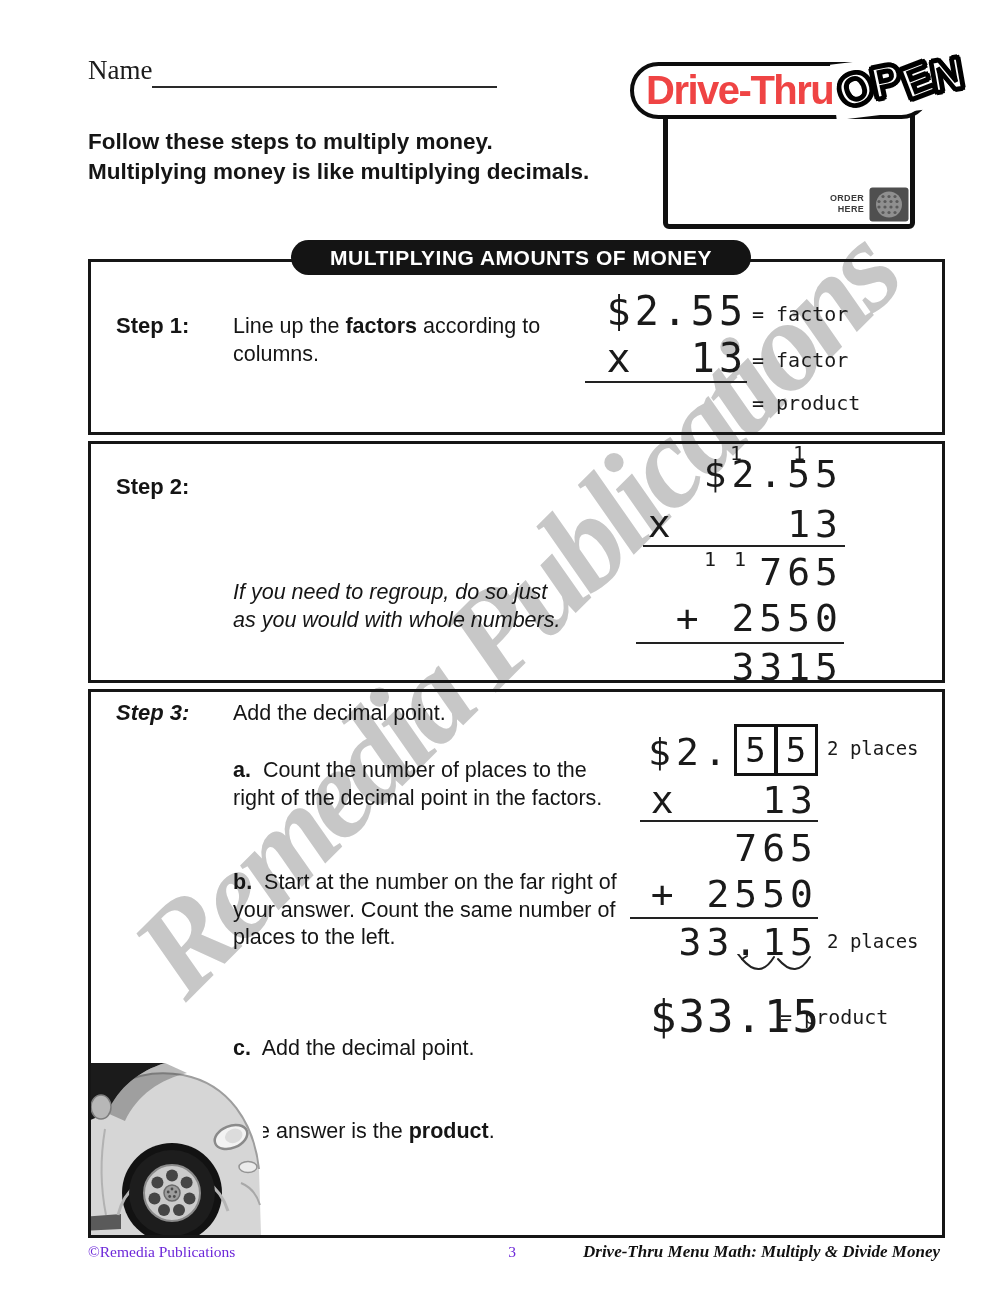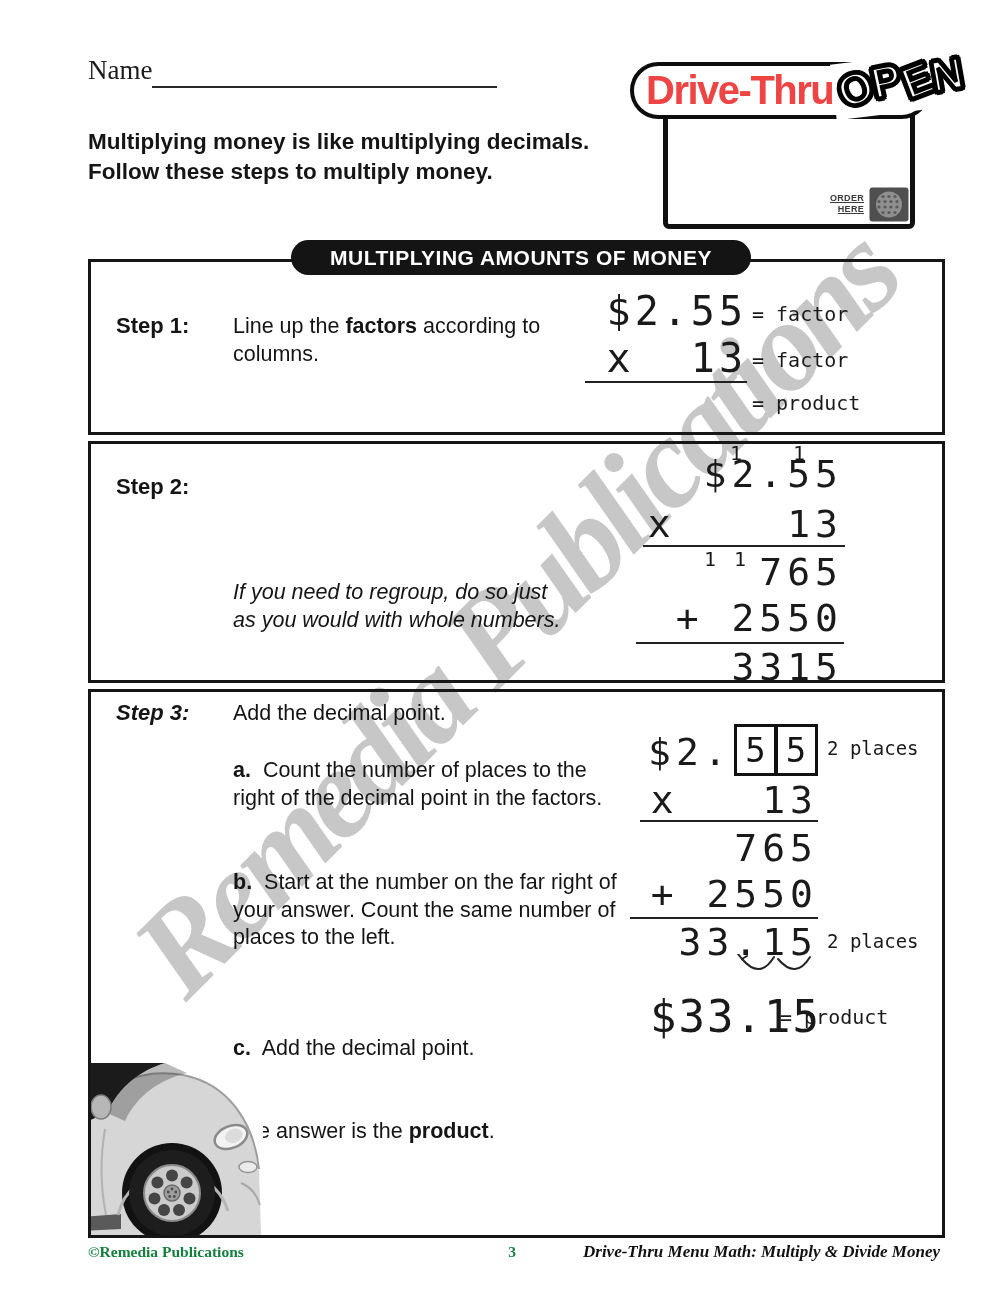--- a/index.html
+++ b/index.html
@@ -42,40 +42,40 @@
   .hw44{font-size:44px;letter-spacing:2px;}
   .hwlab{font-size:20px;letter-spacing:0;}
   .hwsm{font-size:19px;}
   .carry{font-family:"DejaVu Sans Mono",monospace;font-size:20px;color:#1a1a1a;}
   .rline{width:100%;text-align:right;position:absolute;}
   .rule{position:absolute;border-top:2px solid #222;height:0;}
   .digitbox{position:absolute;width:37px;height:46px;border:3.5px solid #111;background:#fff;
     display:flex;align-items:center;justify-content:center;
     font-family:"DejaVu Sans Mono",monospace;font-size:34px;}
   
-  .foot{font-family:"Liberation Serif",serif;font-size:15.5px;color:#15803d;font-weight:bold;}
+  .foot{font-family:"Liberation Serif",serif;font-size:15.5px;color:#6d28d9;}
   .foot-title{font-family:"Liberation Serif",serif;font-style:italic;font-weight:600;font-size:17px;color:#111;}
 </style>
 </head>
 <body>
 
 <div class="page">
 
   <div class="watermark">Remedia Publications</div>
 
   <div class="abs z2 name-label" style="left:88px;top:55px;">Name</div>
   <div class="abs z2 name-line" style="left:152px;top:60px;width:345px;"></div>
 
   <div class="abs z2 intro" style="left:88px;top:127px;width:560px;">
+    <div>Follow these steps to multiply money.</div>
     <div>Multiplying money is like multiplying decimals.</div>
-    <div>Follow these steps to multiply money.</div>
   </div>
 
   <div class="abs z2 board" style="left:663px;top:74px;width:242px;height:145px;"></div>
-  <div class="abs z2 order" style="left:790px;top:193px;width:74px;text-decoration:underline;">
+  <div class="abs z2 order" style="left:790px;top:193px;width:74px;">
     <div>ORDER</div>
     <div>HERE</div>
   </div>
   <svg class="abs z2" style="left:869px;top:187px;" width="40" height="35">
     <rect x="0.5" y="0.5" width="39" height="34" rx="3" fill="#4f4f4f"></rect>
     <circle cx="20" cy="17.5" r="13" fill="#8f8f8f"></circle>
     <g fill="#5a5a5a">
       <circle cx="14" cy="9.5" r="1.6"></circle>
         <circle cx="20" cy="9.5" r="1.6"></circle>
         <circle cx="26" cy="9.5" r="1.6"></circle>

